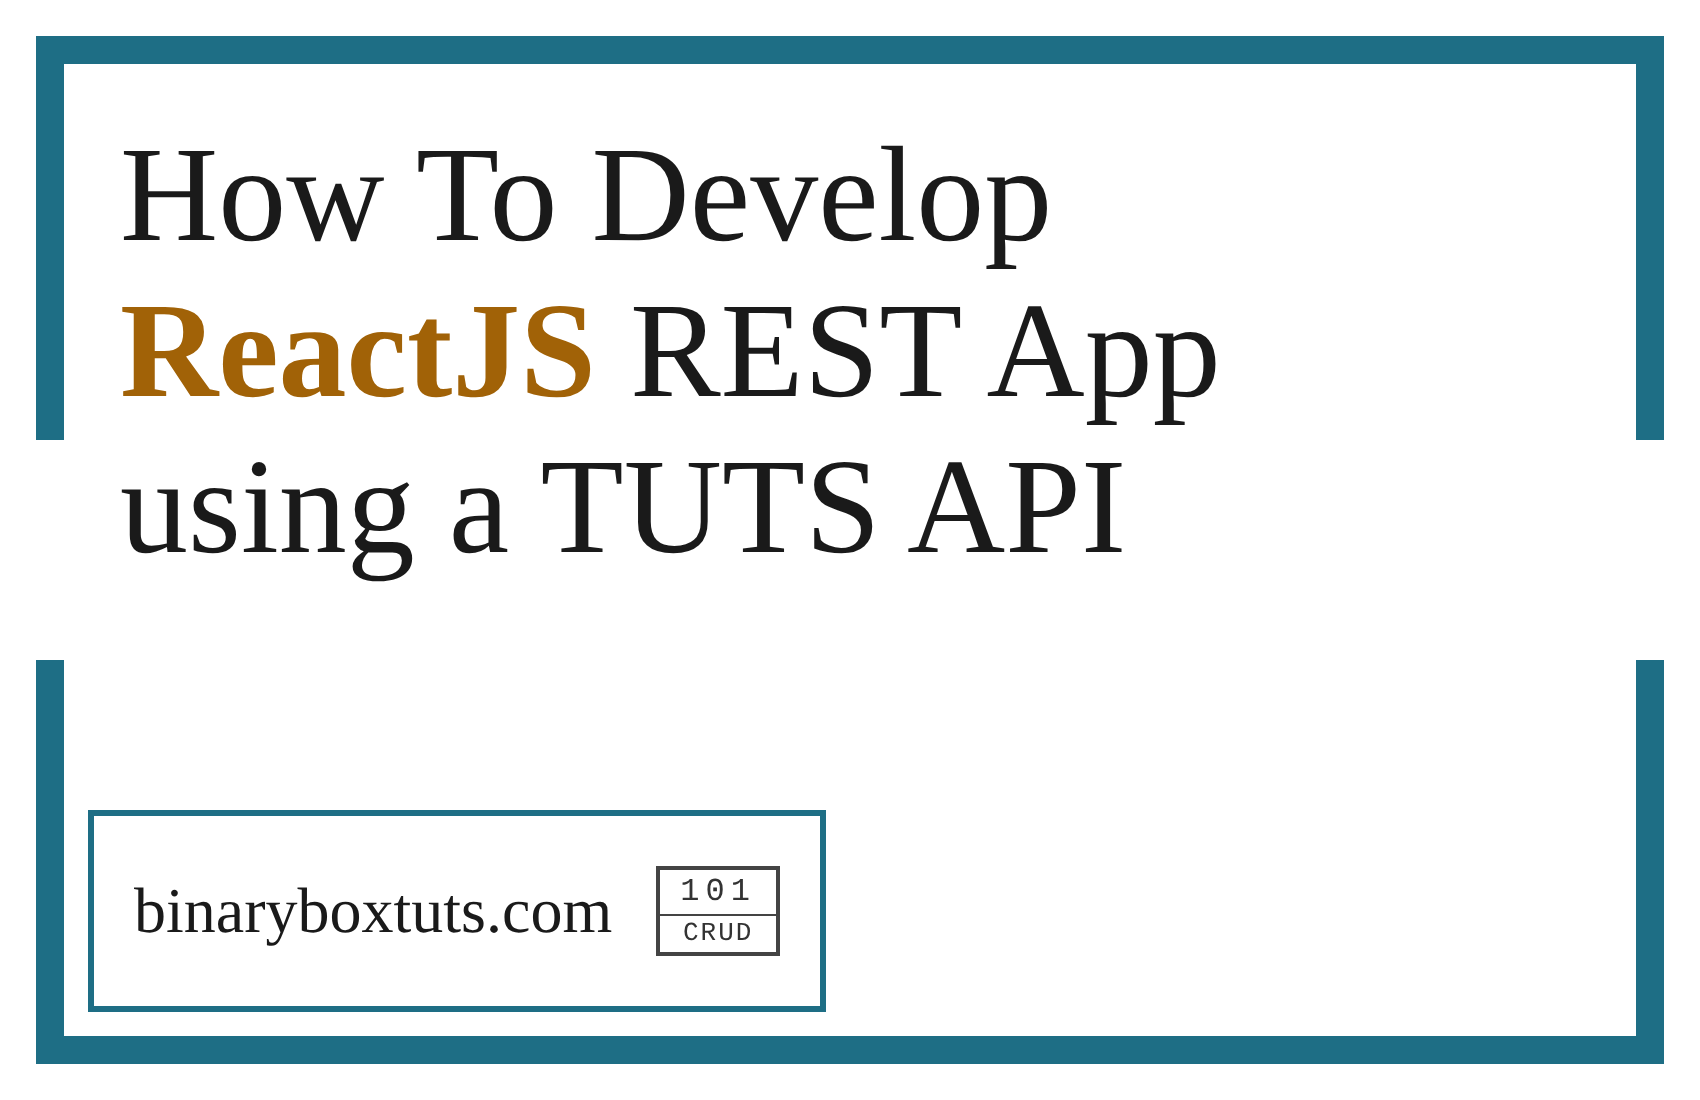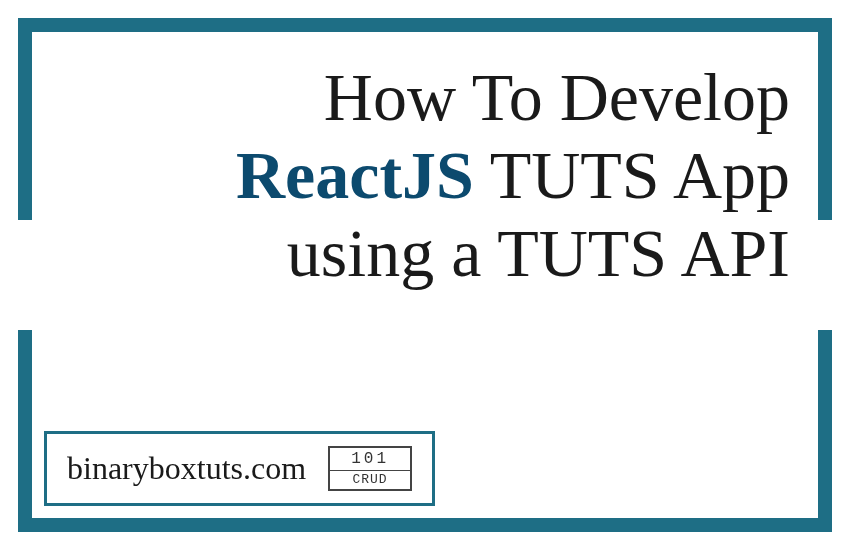--- a/index.html
+++ b/index.html
@@ -38,51 +38,51 @@
     .notch-right {
       right: 10px;
       top: 50%;
       transform: translateY(-50%);
     }
     .title-block {
       position: absolute;
       top: 58px;
       left: 60px;
       right: 60px;
-      text-align: right;
+      text-align: left;
     }
     .title-line {
       font-size: 68px;
       line-height: 1.15;
       color: #1a1a1a;
       font-weight: 400;
     }
     .highlight {
-      color: #0c4a6e;
+      color: #a16207;
       font-weight: 700;
     }
     .footer-box {
       position: absolute;
       left: 44px;
       bottom: 44px;
       border: 3px solid #1e6e85;
-      padding: 12px 20px;
+      padding: 25px 20px;
       display: flex;
       align-items: center;
       gap: 22px;
       background: #ffffff;
     }
     .footer-text {
       font-size: 32px;
       color: #1a1a1a;
       font-family: Georgia, serif;
     }
     .logo-box {
       border: 2px solid #444;
-      width: 84px;
+      width: 62px;
       text-align: center;
       font-family: 'Courier New', monospace;
       color: #333;
     }
     .logo-top {
       padding: 2px 0;
       font-size: 16px;
       letter-spacing: 3px;
       border-bottom: 1px solid #444;
     }
@@ -95,21 +95,21 @@
 </head>
 <body>
 
 <div class="outer-frame"></div>
 <div class="notch notch-left"></div>
 <div class="notch notch-right"></div>
 
 <div class="title-block">
   <div class="title-line">How To Develop</div>
   <div class="title-line">
-    <span class="highlight">ReactJS</span><span> TUTS App</span>
+    <span class="highlight">ReactJS</span><span> REST App</span>
   </div>
   <div class="title-line">using a TUTS API</div>
 </div>
 
 <div class="footer-box">
   <span class="footer-text">binaryboxtuts.com</span>
   <div class="logo-box">
     <div class="logo-top">101</div>
     <div class="logo-bottom">CRUD</div>
   </div>

